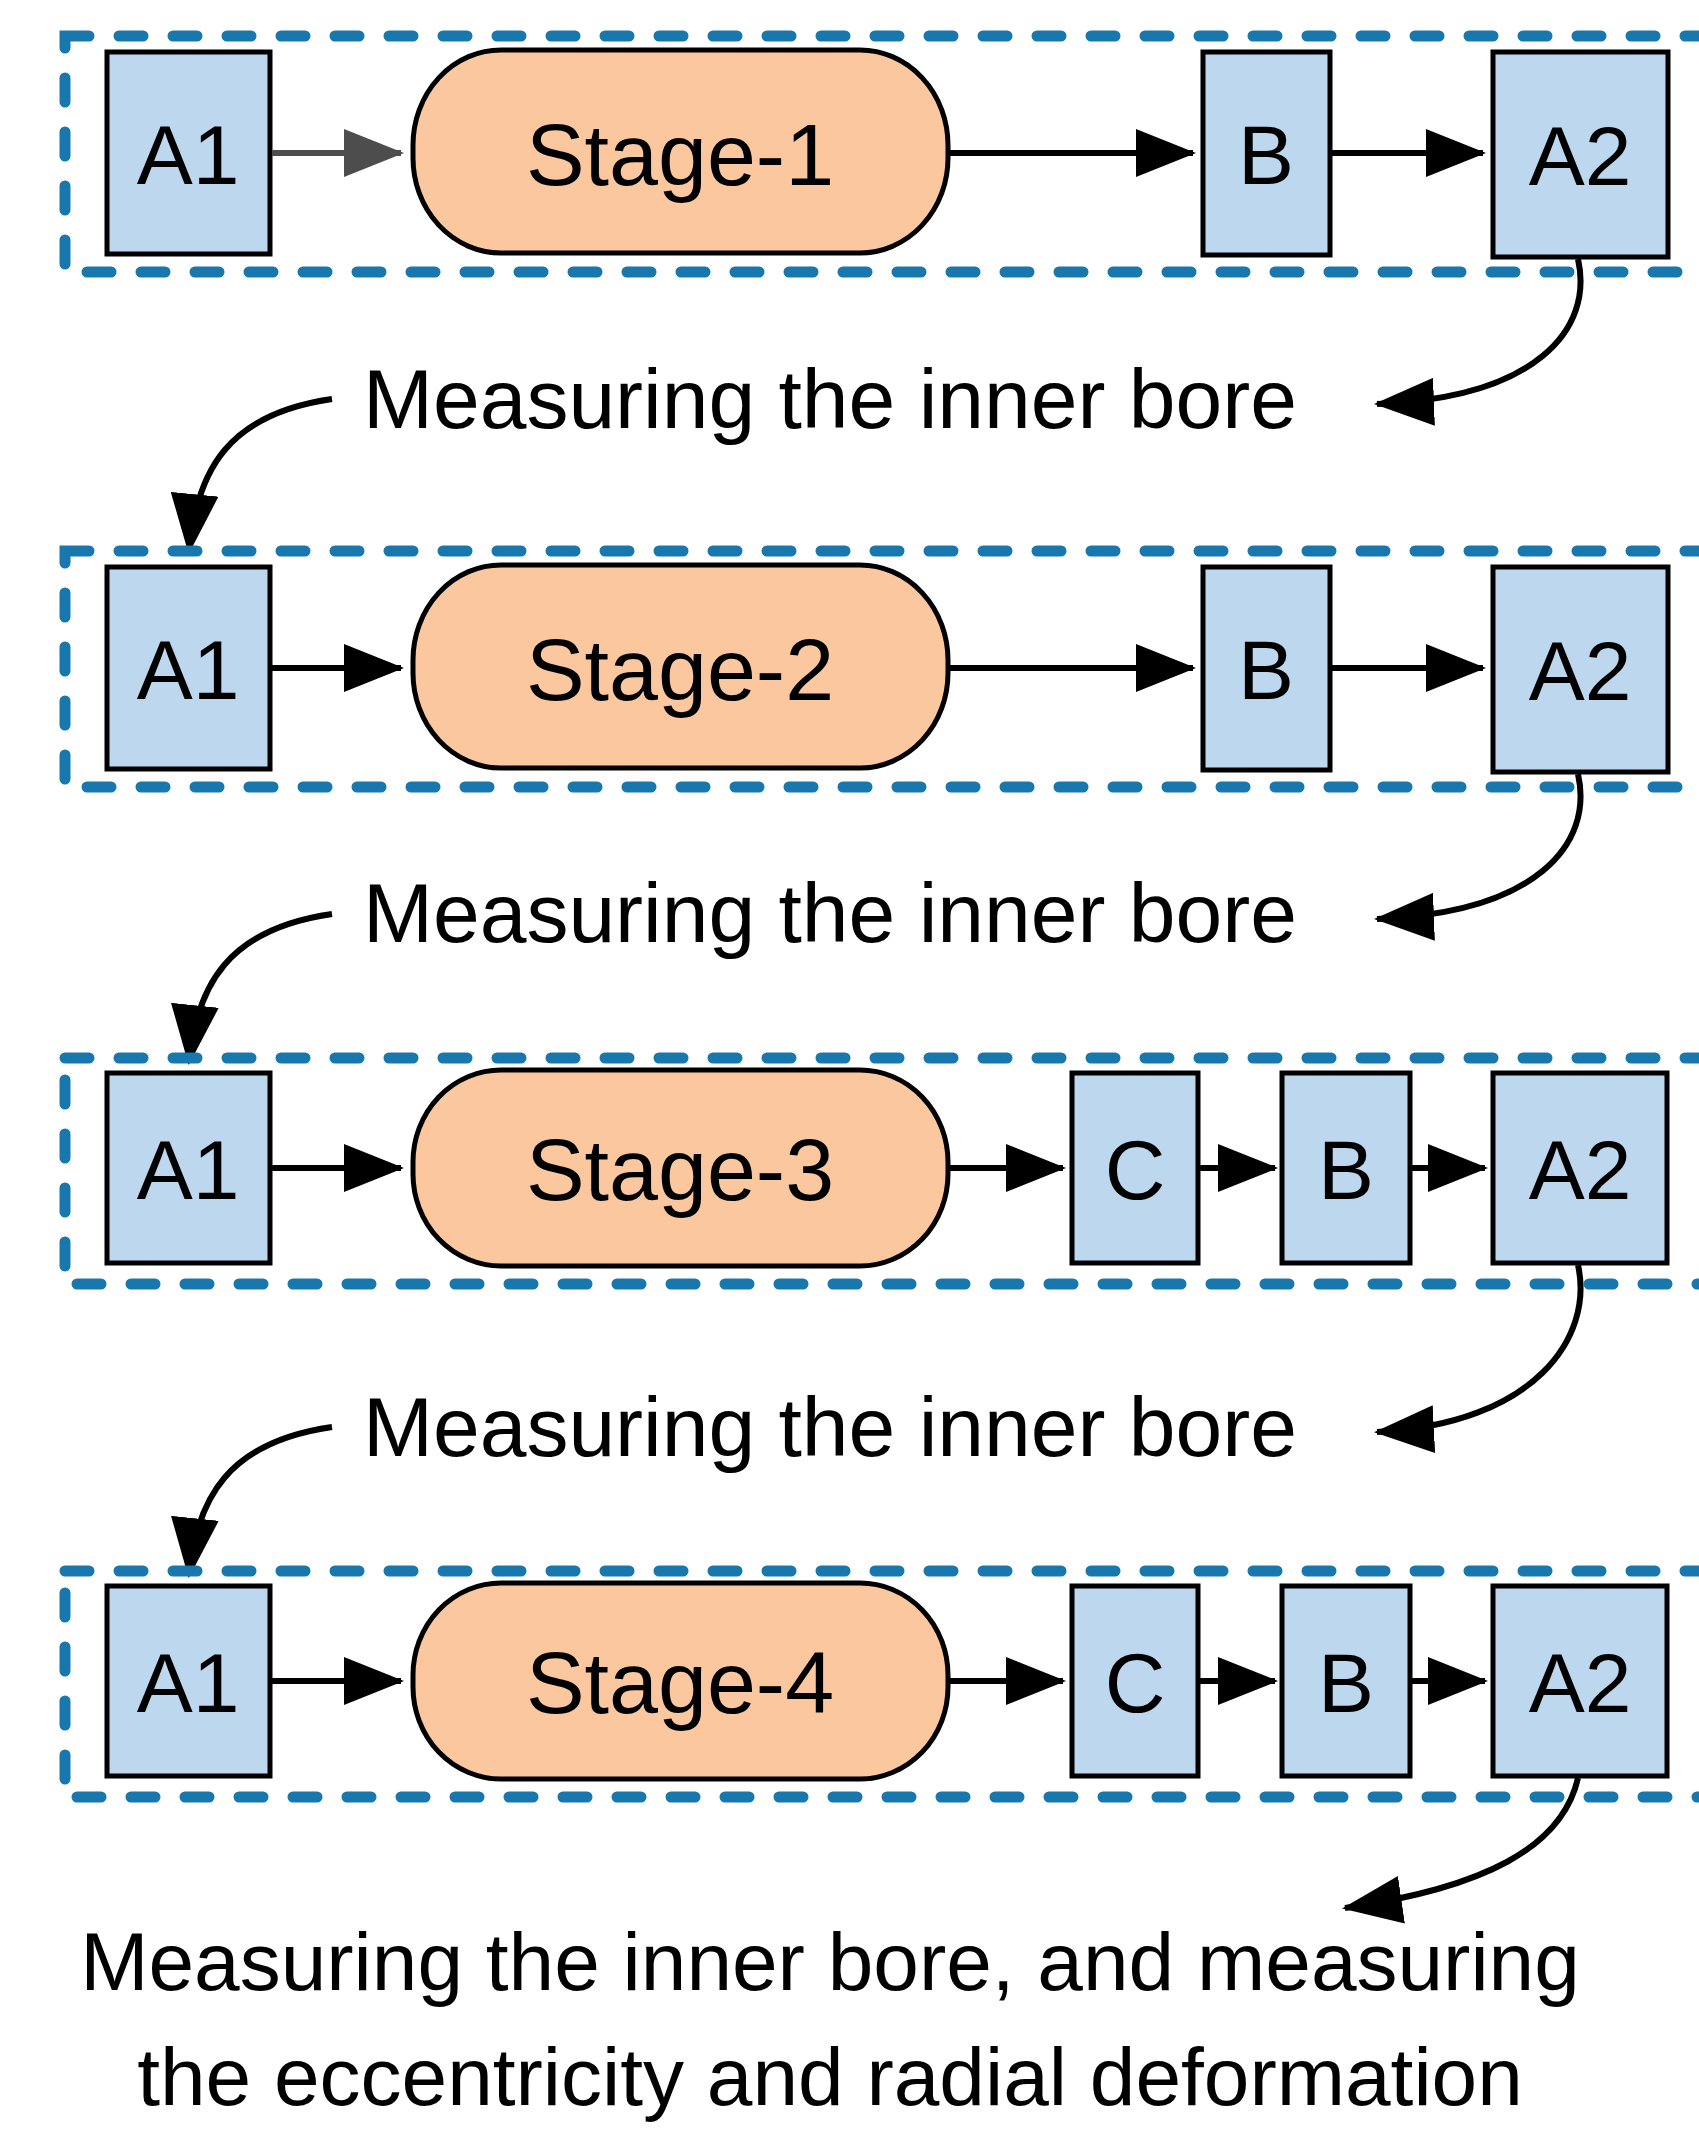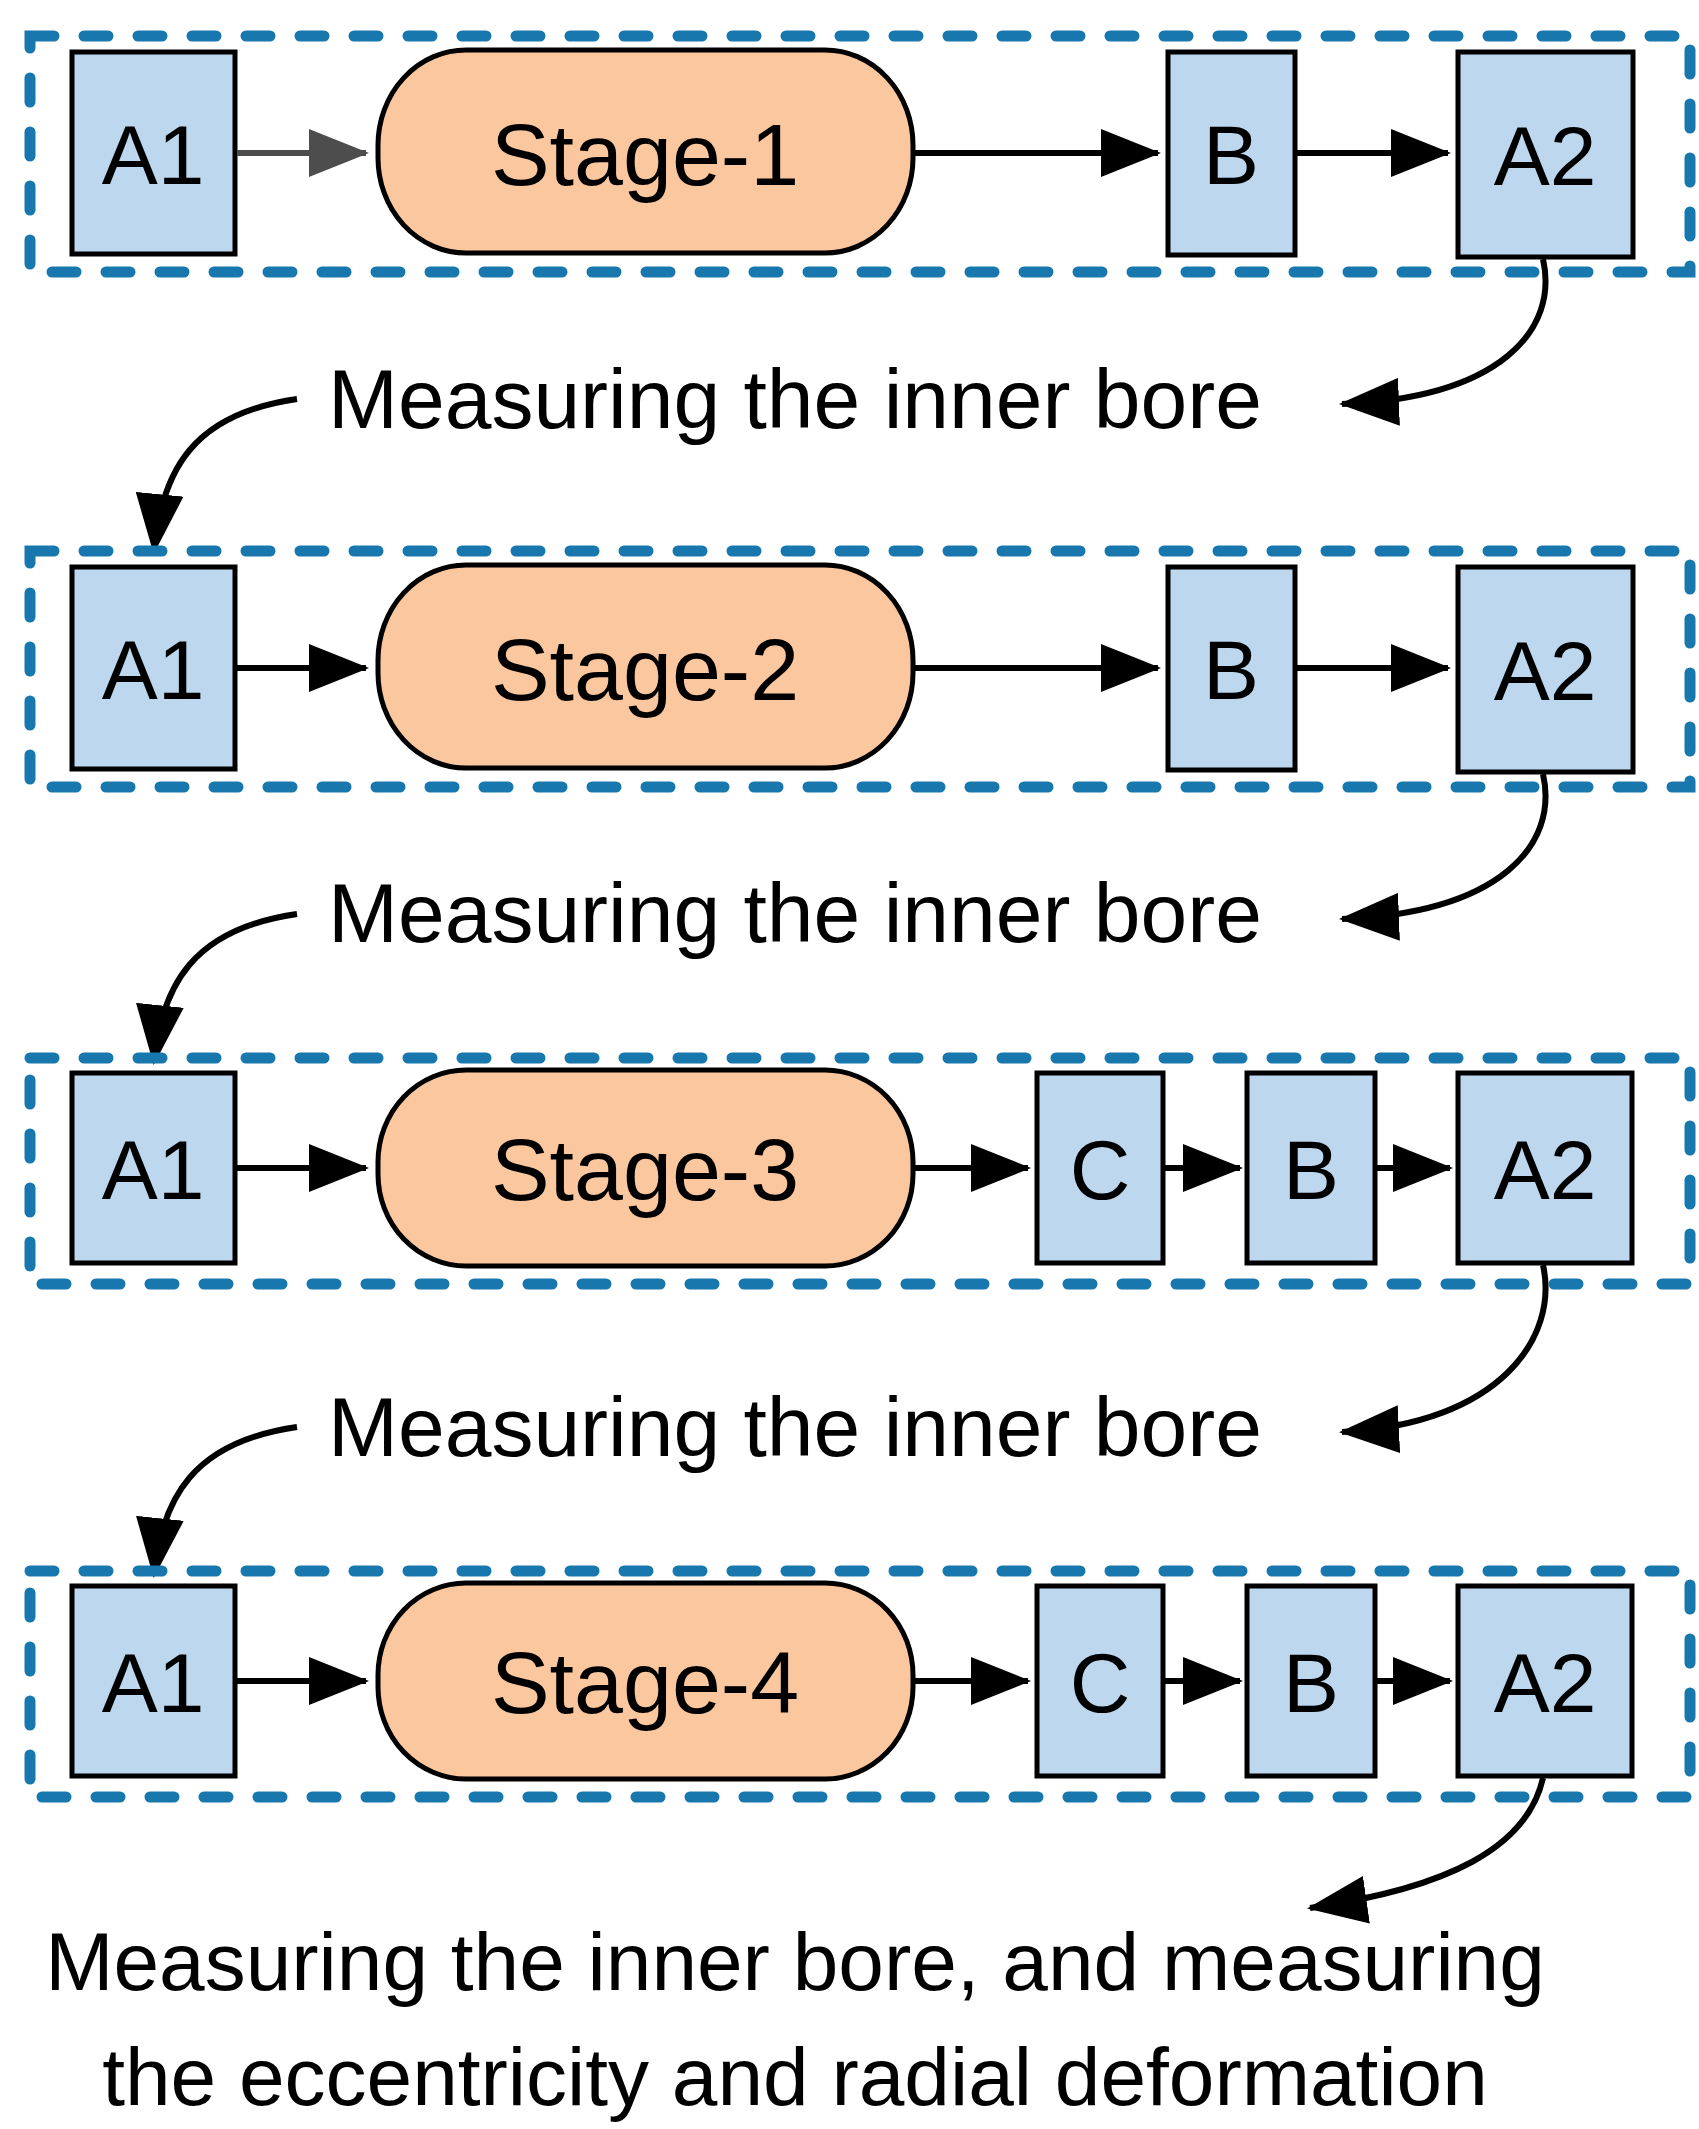--- a/index.html
+++ b/index.html
@@ -1,16 +1,16 @@
 <!DOCTYPE html>
 <html style="--background: #FFFFFF; --dashed-border: #1878AE; --process-box-fill: #BDD7EE; --stage-fill: #FBC79E; --outline: #000000; --first-arrow-gray: #4D4D4D;"><head>
 <meta charset="utf-8">
 <style>
   html,body{margin:0;padding:0;background:#ffffff;}
-  .canvas{width:1356px;height:2129px;position:relative;background:var(--background,#fff);}
+  .canvas{width:1356px;height:2129px;position:relative;background:var(--background,#fff);padding-left:35px;}
   svg{display:block;font-family:"Liberation Sans","DejaVu Sans",sans-serif;}
   .dashed-rect{fill:none;stroke:var(--dashed-border,#1878AE);stroke-width:11;
                stroke-dasharray:24 30;stroke-linecap:round;}
   .pbox{fill:var(--process-box-fill,#BDD7EE);stroke:var(--outline,#000);stroke-width:5;}
   .capsule{fill:var(--stage-fill,#FBC79E);stroke:var(--outline,#000);stroke-width:5;}
   .flow{stroke:var(--outline,#000);stroke-width:6;fill:none;}
   .flow-gray{stroke:var(--first-arrow-gray,#4D4D4D);stroke-width:6;fill:none;}
   .curve{stroke:var(--outline,#000);stroke-width:6;fill:none;}
   .box-label{font-size:84px;fill:#000;text-anchor:middle;}
   .stage-label{font-size:88px;fill:#000;text-anchor:middle;}

